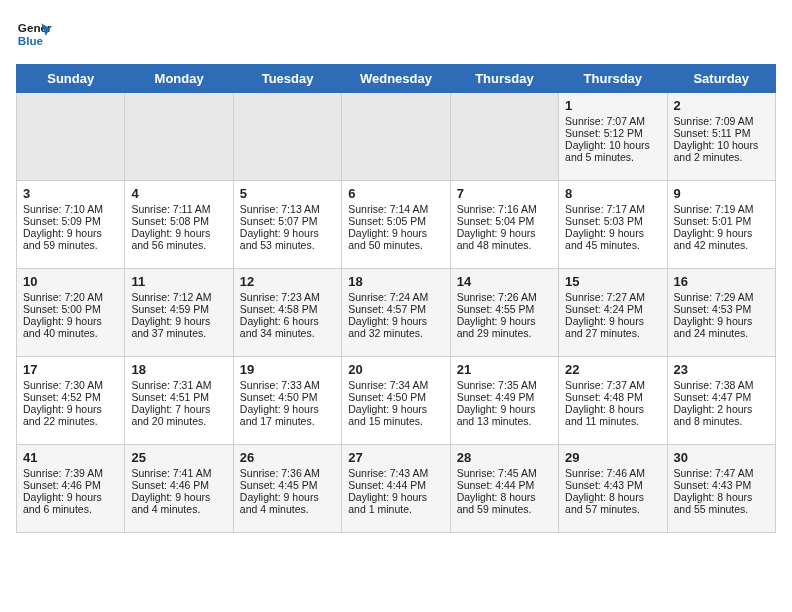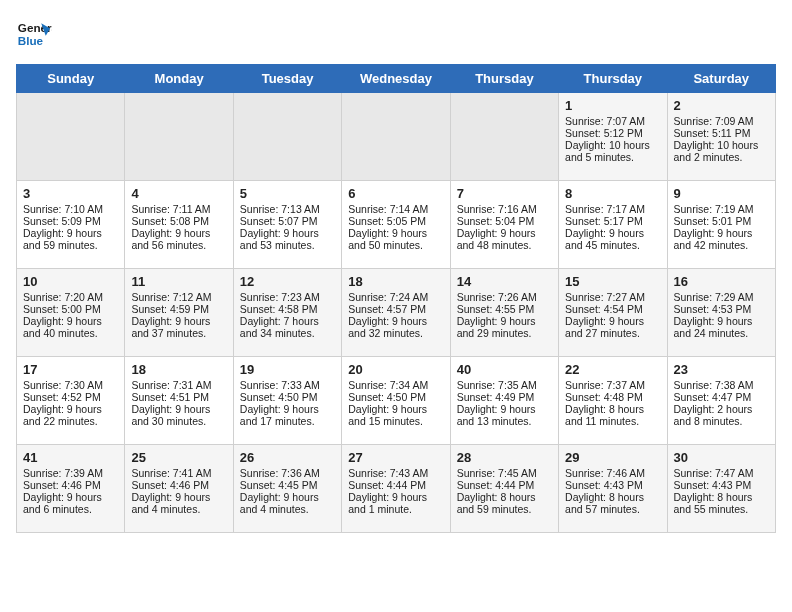--- a/index.html
+++ b/index.html
@@ -150,21 +150,21 @@
         </td>
         <td>
           <span class="day-num">7</span>
           <div>Sunrise: 7:16 AM</div>
           <div>Sunset: 5:04 PM</div>
           <div>Daylight: 9 hours and 48 minutes.</div>
         </td>
         <td>
           <span class="day-num">8</span>
           <div>Sunrise: 7:17 AM</div>
-          <div>Sunset: 5:17 PM</div>
+          <div>Sunset: 5:03 PM</div>
           <div>Daylight: 9 hours and 45 minutes.</div>
         </td>
         <td>
           <span class="day-num">9</span>
           <div>Sunrise: 7:19 AM</div>
           <div>Sunset: 5:01 PM</div>
           <div>Daylight: 9 hours and 42 minutes.</div>
         </td>
       </tr>
       <tr>
@@ -177,74 +177,74 @@
         <td>
           <span class="day-num">11</span>
           <div>Sunrise: 7:12 AM</div>
           <div>Sunset: 4:59 PM</div>
           <div>Daylight: 9 hours and 37 minutes.</div>
         </td>
         <td>
           <span class="day-num">12</span>
           <div>Sunrise: 7:23 AM</div>
           <div>Sunset: 4:58 PM</div>
-          <div>Daylight: 7 hours and 34 minutes.</div>
+          <div>Daylight: 6 hours and 34 minutes.</div>
         </td>
         <td>
           <span class="day-num">18</span>
           <div>Sunrise: 7:24 AM</div>
           <div>Sunset: 4:57 PM</div>
           <div>Daylight: 9 hours and 32 minutes.</div>
         </td>
         <td>
           <span class="day-num">14</span>
           <div>Sunrise: 7:26 AM</div>
           <div>Sunset: 4:55 PM</div>
           <div>Daylight: 9 hours and 29 minutes.</div>
         </td>
         <td>
           <span class="day-num">15</span>
           <div>Sunrise: 7:27 AM</div>
-          <div>Sunset: 4:54 PM</div>
+          <div>Sunset: 4:24 PM</div>
           <div>Daylight: 9 hours and 27 minutes.</div>
         </td>
         <td>
           <span class="day-num">16</span>
           <div>Sunrise: 7:29 AM</div>
           <div>Sunset: 4:53 PM</div>
           <div>Daylight: 9 hours and 24 minutes.</div>
         </td>
       </tr>
       <tr>
         <td>
           <span class="day-num">17</span>
           <div>Sunrise: 7:30 AM</div>
           <div>Sunset: 4:52 PM</div>
           <div>Daylight: 9 hours and 22 minutes.</div>
         </td>
         <td>
           <span class="day-num">18</span>
           <div>Sunrise: 7:31 AM</div>
           <div>Sunset: 4:51 PM</div>
-          <div>Daylight: 9 hours and 30 minutes.</div>
+          <div>Daylight: 7 hours and 20 minutes.</div>
         </td>
         <td>
           <span class="day-num">19</span>
           <div>Sunrise: 7:33 AM</div>
           <div>Sunset: 4:50 PM</div>
           <div>Daylight: 9 hours and 17 minutes.</div>
         </td>
         <td>
           <span class="day-num">20</span>
           <div>Sunrise: 7:34 AM</div>
           <div>Sunset: 4:50 PM</div>
           <div>Daylight: 9 hours and 15 minutes.</div>
         </td>
         <td>
-          <span class="day-num">40</span>
+          <span class="day-num">21</span>
           <div>Sunrise: 7:35 AM</div>
           <div>Sunset: 4:49 PM</div>
           <div>Daylight: 9 hours and 13 minutes.</div>
         </td>
         <td>
           <span class="day-num">22</span>
           <div>Sunrise: 7:37 AM</div>
           <div>Sunset: 4:48 PM</div>
           <div>Daylight: 8 hours and 11 minutes.</div>
         </td>

